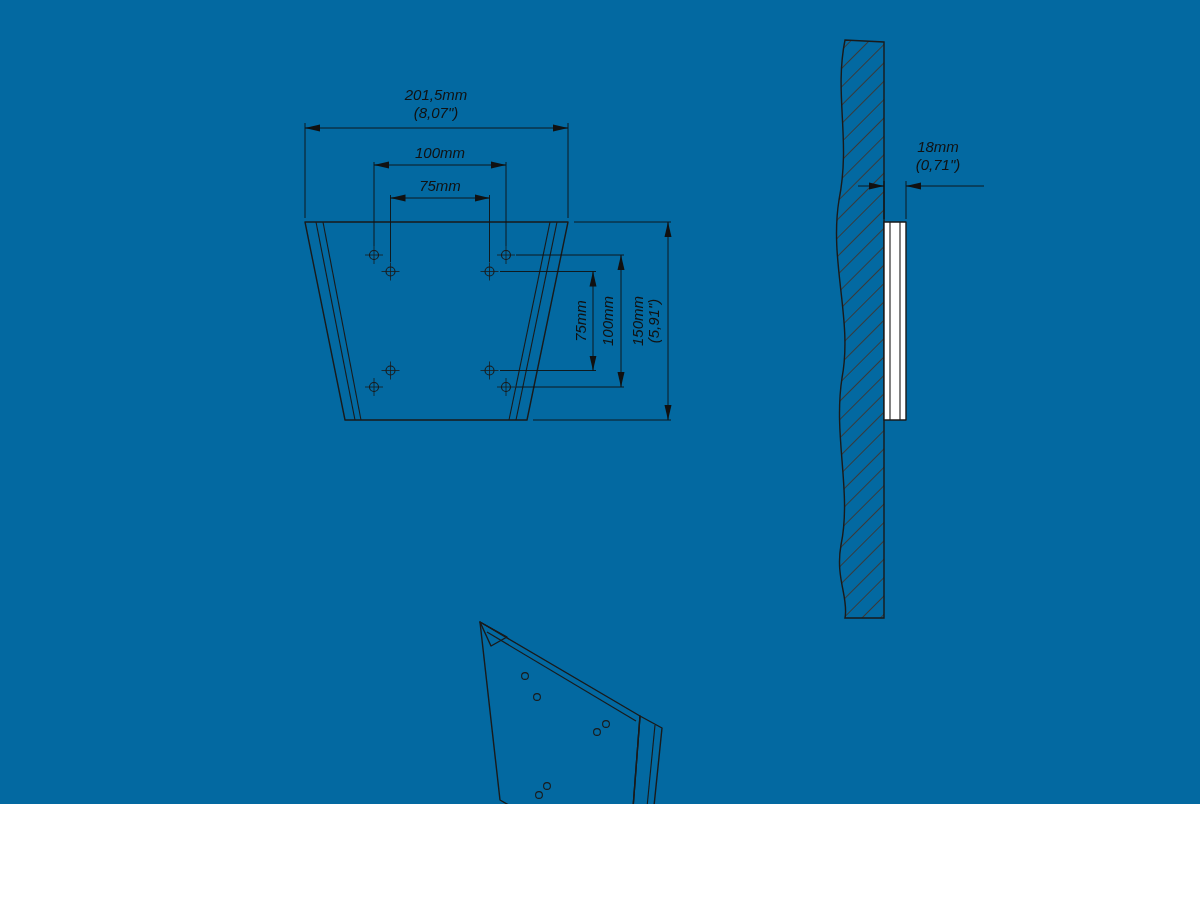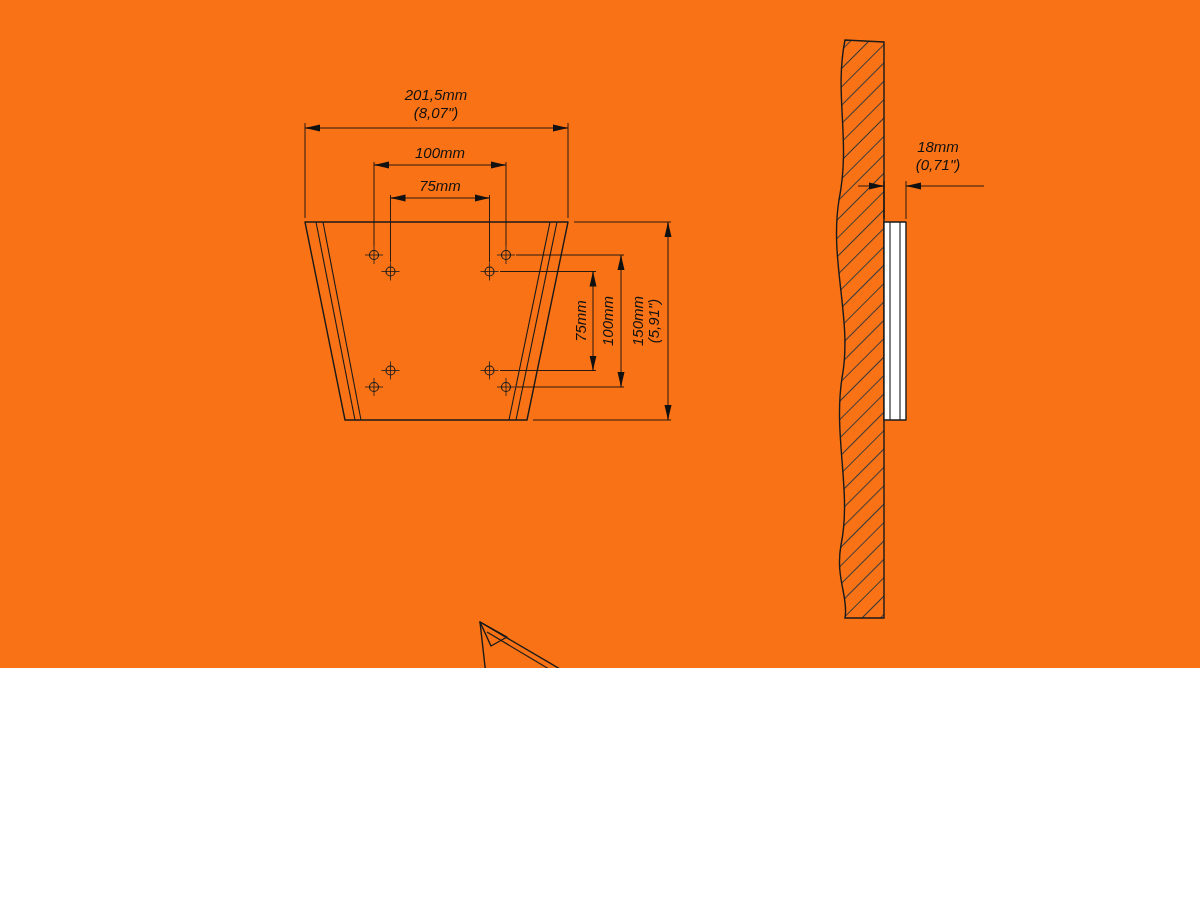--- a/index.html
+++ b/index.html
@@ -1,20 +1,20 @@
 <!DOCTYPE html>
 <html><head>
 <meta charset="utf-8">
 <title>Technical Drawing</title>
 <style>
   html,body { margin:0; padding:0; background:#ffffff; }
   .canvas {
     position:relative;
-    width:1200px; height:668px;
-    background:#f97316;
+    width:1200px; height:804px;
+    background:#0369a1;
     font-family:"Liberation Sans", sans-serif;
   }
   svg { display:block; }
   .outline { fill:none; stroke:#1a1a1a; stroke-width:1.4; stroke-linejoin:round; stroke-linecap:round; }
   .thin    { fill:none; stroke:#1a1a1a; stroke-width:1.1; }
   .hole    { fill:none; stroke:#1a1a1a; stroke-width:1.1; }
   .cross   { stroke:#1a1a1a; stroke-width:0.8; }
   .dim     { stroke:#111111; stroke-width:0.9; fill:none; }
   .dimtext {
     font-family:"Liberation Sans", sans-serif;

